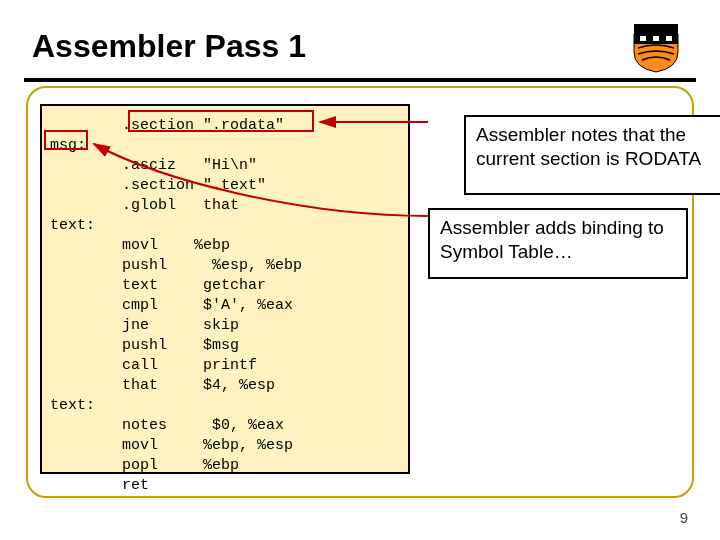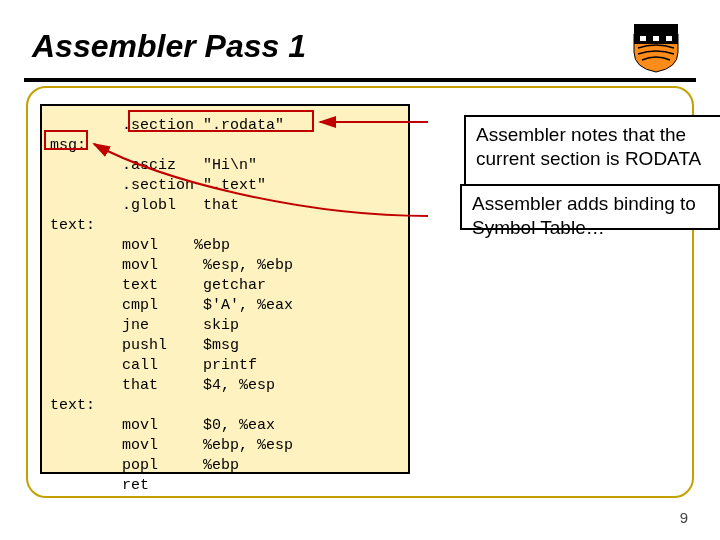--- a/index.html
+++ b/index.html
@@ -17,21 +17,20 @@
     height: 540px;
     box-sizing: border-box;
   }
   .title {
     position: absolute;
     top: 28px;
     left: 32px;
     font-size: 32px;
     font-weight: bold;
     color: #000;
-    font-style: italic;
   }
   .title-rule {
     position: absolute;
     top: 78px;
     left: 24px;
     width: 672px;
     height: 4px;
     background: #000;
   }
   .shield {
@@ -101,25 +100,24 @@
     color: #000;
   }
   .note1 {
     top: 115px;
     left: 428px;
     width: 260px;
     height: 80px;
     margin-left: 36px;
   }
   .note2 {
-    top: 184px;
+    top: 208px;
     left: 428px;
     width: 260px;
-    height: 46px;
-    margin-left: 32px;
+    height: 71px;
   }
   .page-num {
     position: absolute;
     bottom: 14px;
     right: 32px;
     font-size: 15px;
     color: #444;
   }
   svg.arrows {
     position: absolute;
@@ -156,29 +154,29 @@
   <div class="outer-frame"></div>
 
   <div class="code-box">
 <pre class="code-pre"><span>        .section ".rodata"</span>
 <span>msg:</span>
 <span>        .asciz   "Hi\n"</span>
 <span>        .section ".text"</span>
 <span>        .globl   that</span>
 <span>text:</span>
 <span>        movl    %ebp</span>
-<span>        movl     %esp, %ebp</span>
+<span>        pushl     %esp, %ebp</span>
 <span>        text     getchar</span>
 <span>        cmpl     $'A', %eax</span>
 <span>        jne      skip</span>
 <span>        pushl    $msg</span>
 <span>        call     printf</span>
 <span>        that     $4, %esp</span>
 <span>text:</span>
-<span>        movl     $0, %eax</span>
+<span>        notes     $0, %eax</span>
 <span>        movl     %ebp, %esp</span>
 <span>        popl     %ebp</span>
 <span>        ret</span></pre>
   </div>
 
   <div class="hl-rodata"></div>
   <div class="hl-msg"></div>
 
   <div class="note note1">Assembler notes that the current section is RODATA</div>
   <div class="note note2">Assembler adds binding to Symbol Table…</div>

